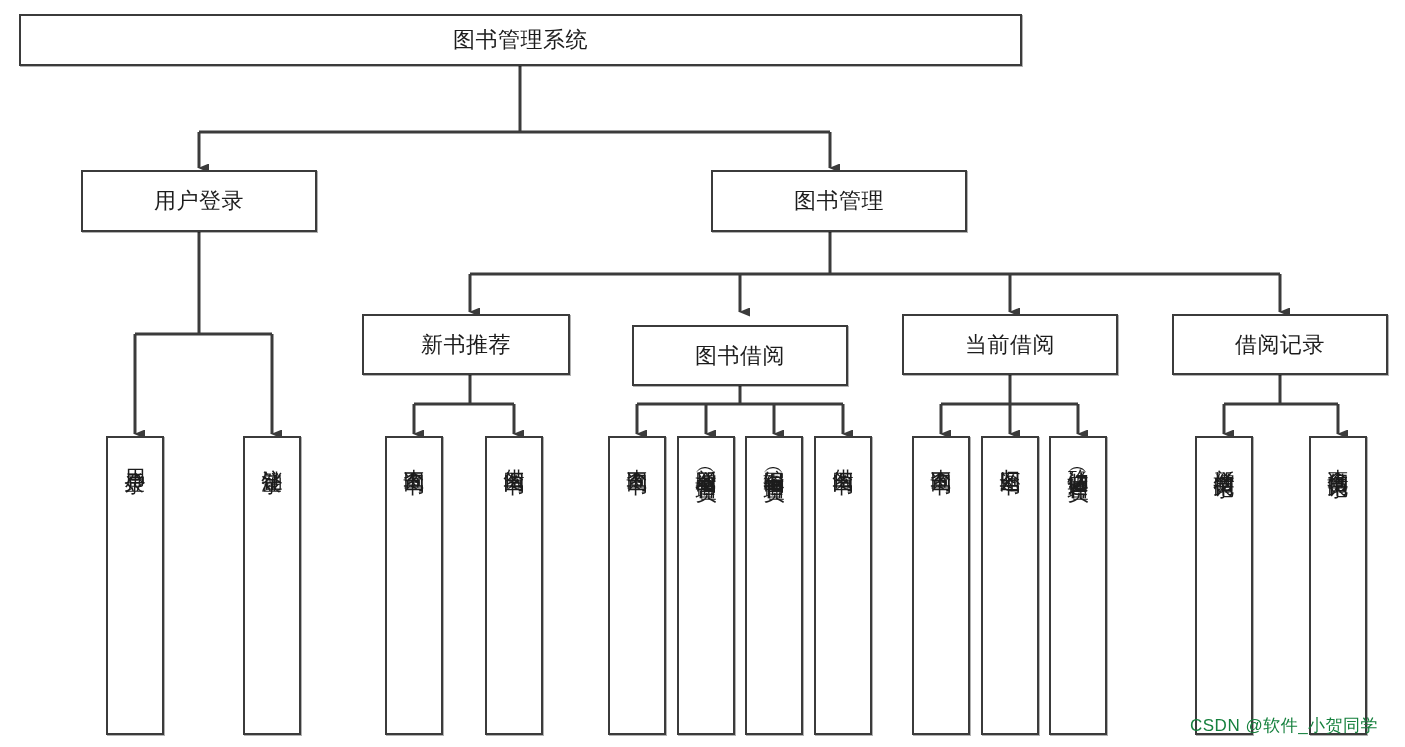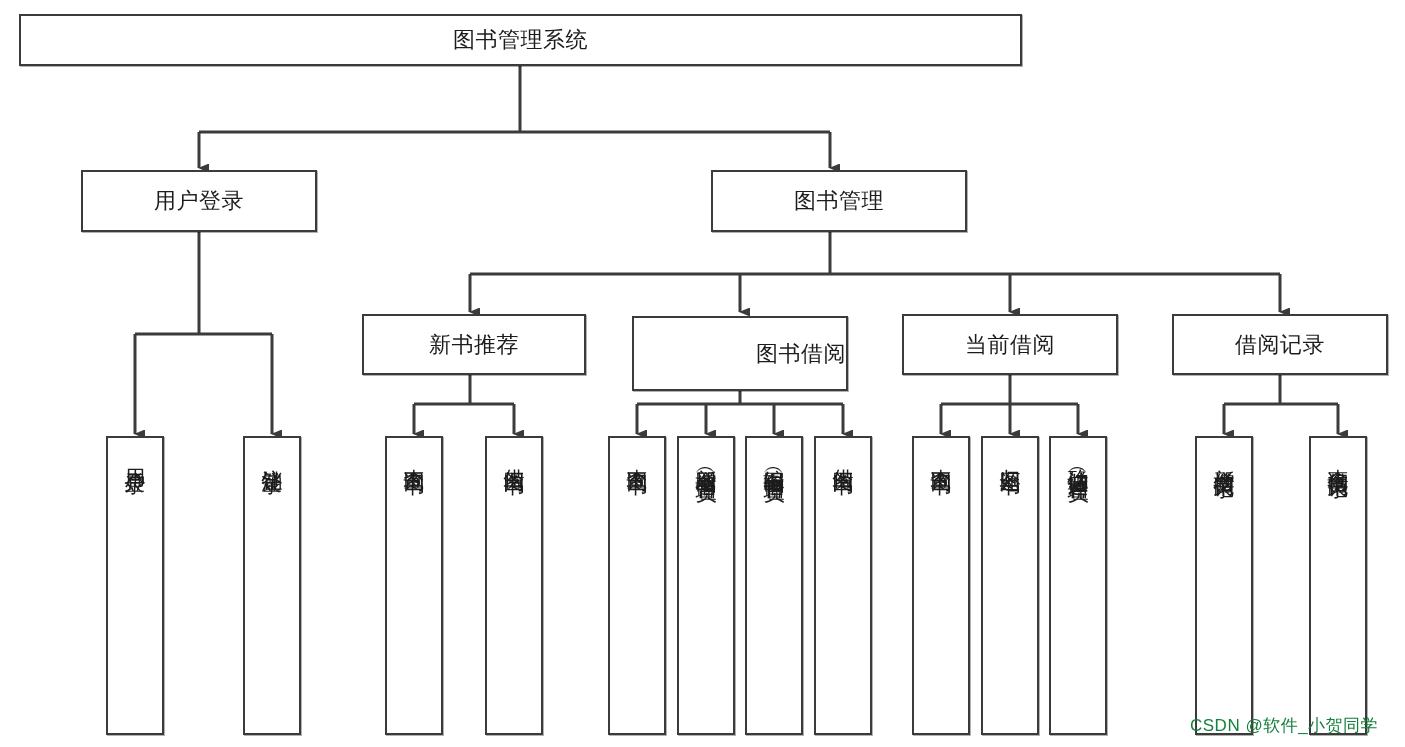--- a/index.html
+++ b/index.html
@@ -136,24 +136,24 @@
     <span class="node-label">图书管理系统</span>
   </div>
 
   <div class="node horiz" style="left:81px; top:170px; width:236px; height:62px;">
     <span class="node-label">用户登录</span>
   </div>
   <div class="node horiz" style="left:711px; top:170px; width:256px; height:62px;">
     <span class="node-label">图书管理</span>
   </div>
 
-  <div class="node horiz" style="left:362px; top:314px; width:224px; height:61px;">
+  <div class="node horiz" style="left:362px; top:314px; width:208px; height:61px;">
     <span class="node-label">新书推荐</span>
   </div>
-  <div class="node horiz" style="left:632px; top:316px; width:216px; height:75px;justify-content:flex-end;">
+  <div class="node horiz" style="left:632px; top:325px; width:216px; height:61px;">
     <span class="node-label">图书借阅</span>
   </div>
   <div class="node horiz" style="left:1172px; top:314px; width:216px; height:61px;">
     <span class="node-label">借阅记录</span>
   </div>
   <div class="node horiz" style="left:902px; top:314px; width:216px; height:61px;">
     <span class="node-label">当前借阅</span>
   </div>
 
   <div class="node vert" style="left:106px; top:436px; width:58px; height:299px;">

